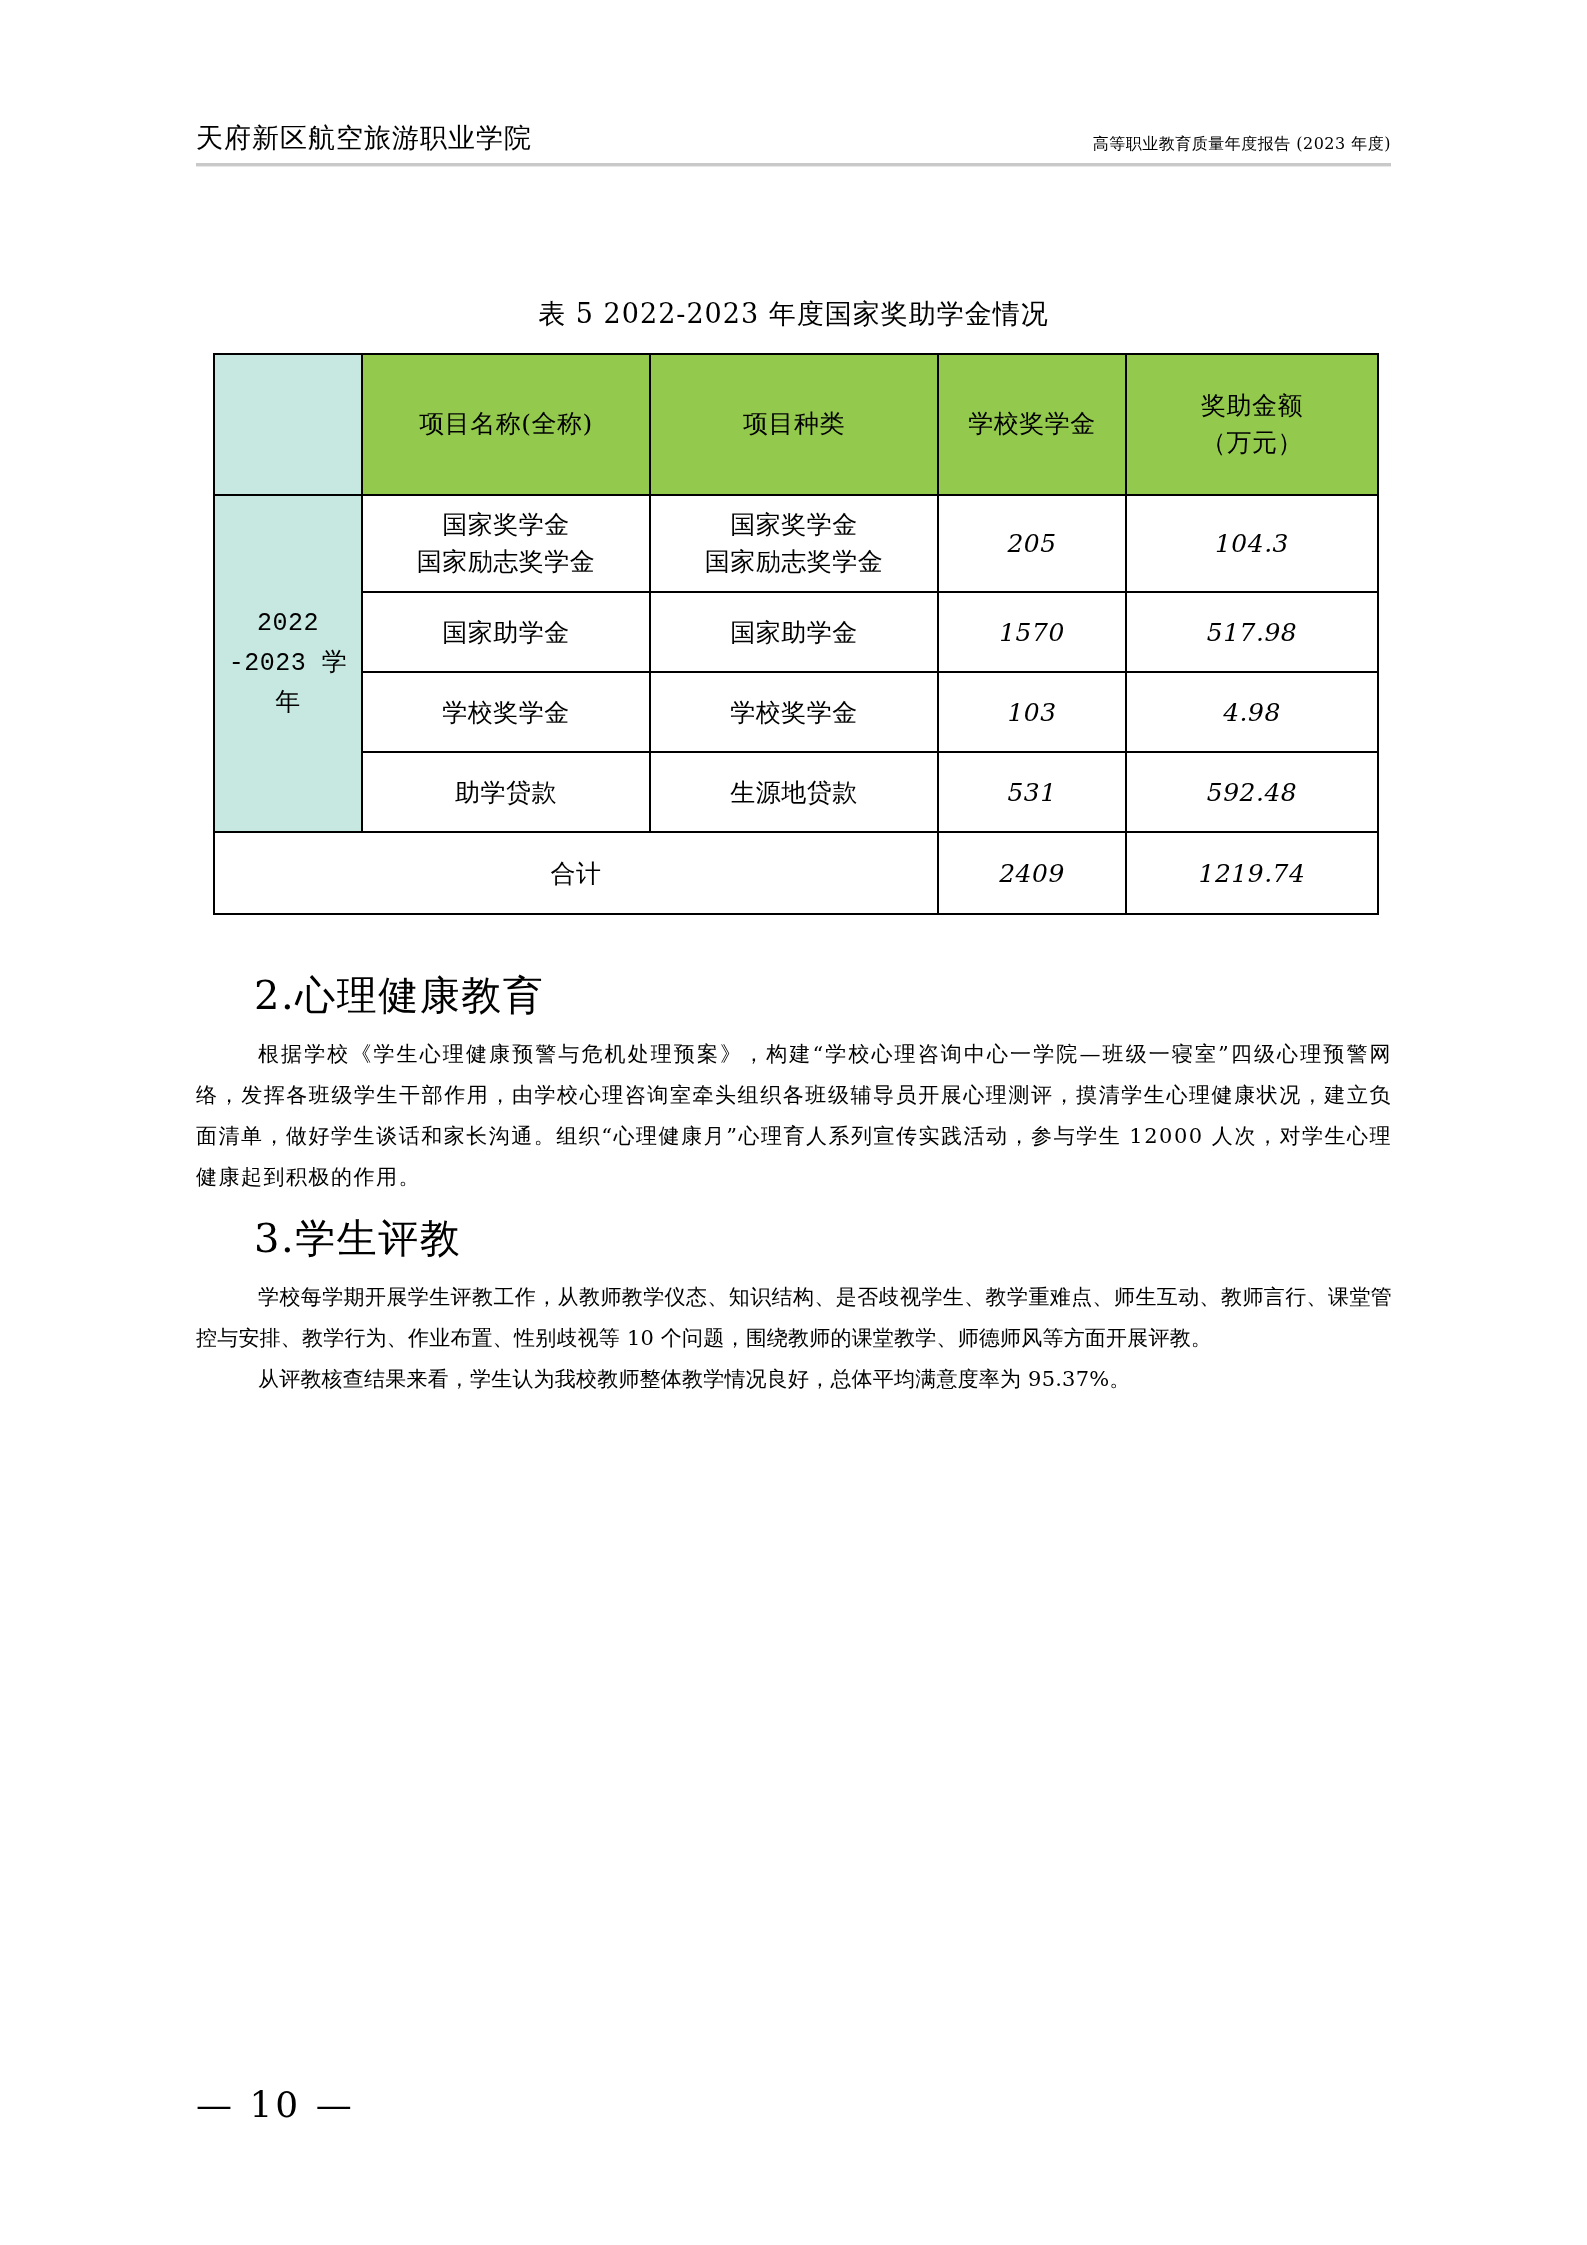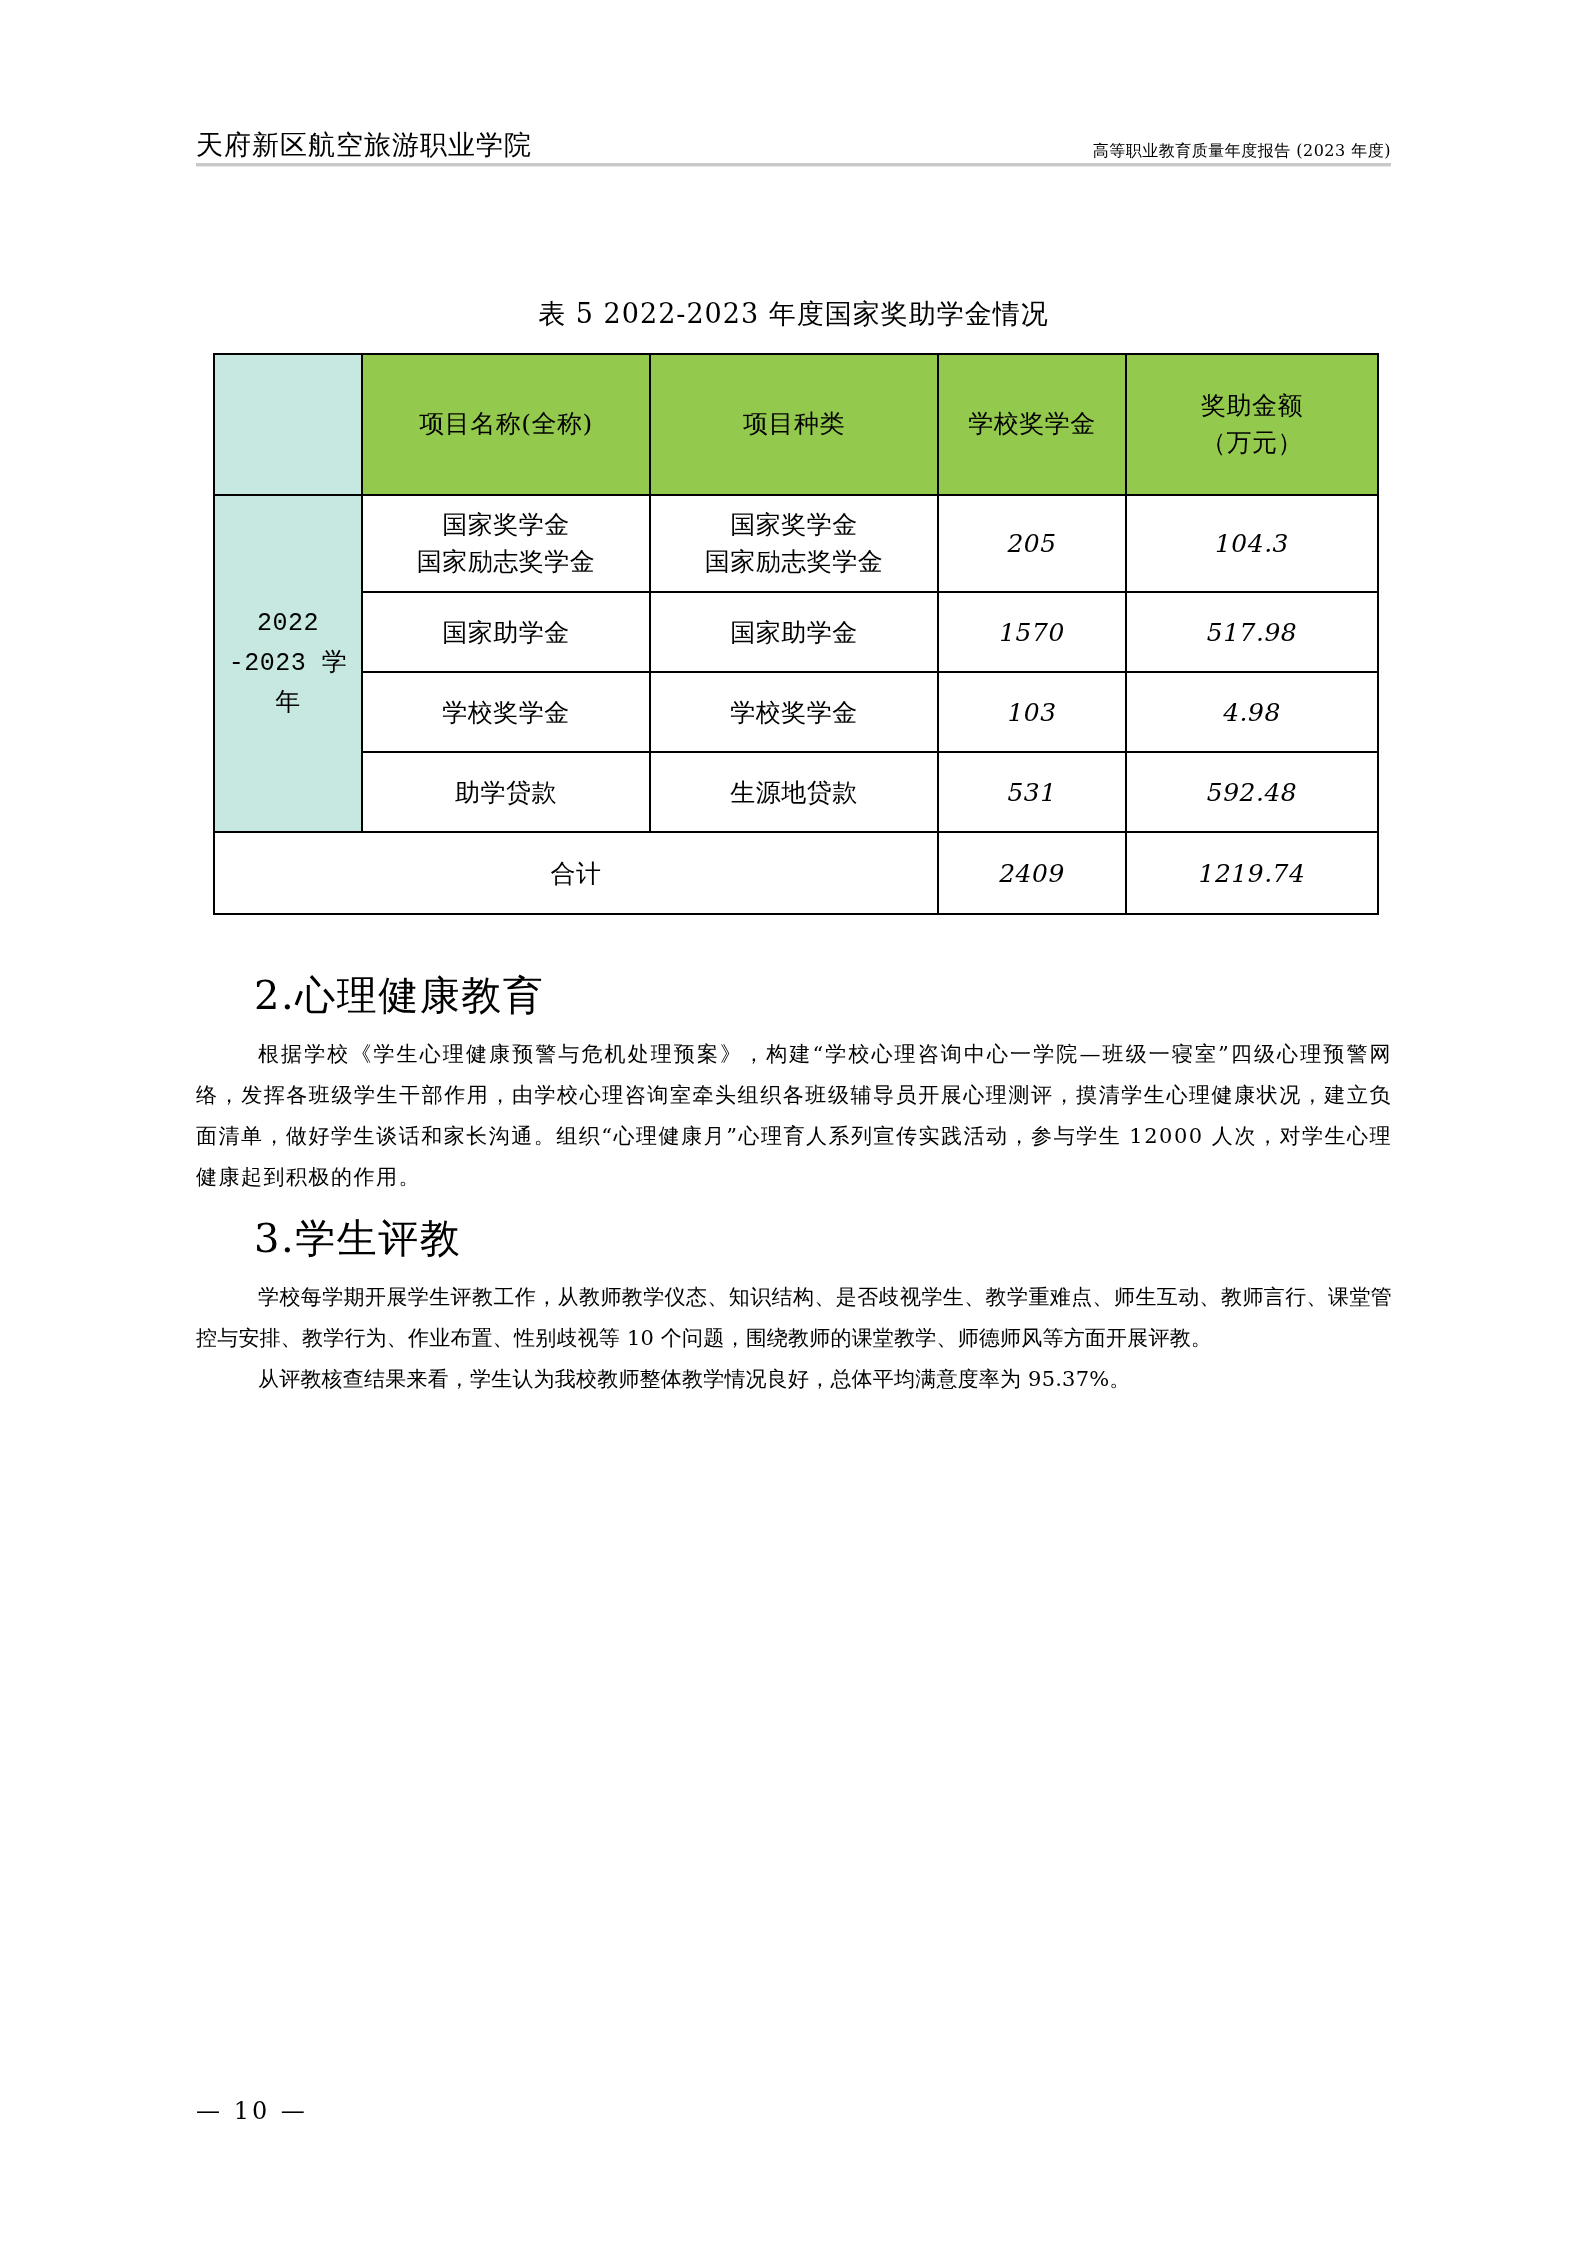--- a/index.html
+++ b/index.html
@@ -21,21 +21,21 @@
     position: relative;
     width: 1587px;
     height: 2245px;
     box-sizing: border-box;
     padding: 0;
   }
 
   
   .header {
     position: absolute;
-    top: 108px;
+    top: 101px;
     left: 196px;
     right: 196px;
     height: 52px;
     display: flex;
     align-items: flex-end;
     justify-content: space-between;
   }
   .header-left {
     font-family: "DejaVu Serif", "Liberation Serif", serif;
     font-size: 27px;
@@ -153,21 +153,21 @@
   }
   p.para-tight {
     letter-spacing: 0.2px;
   }
 
   
   .page-number {
     position: absolute;
     bottom: 120px;
     left: 196px;
-    font-size: 24px;
+    font-size: 36px;
     letter-spacing: 3px;
   }
 </style>
 </head>
 <body>
 
 <div class="page">
 
   <div class="header">
     <div class="header-left">天府新区航空旅游职业学院</div>

